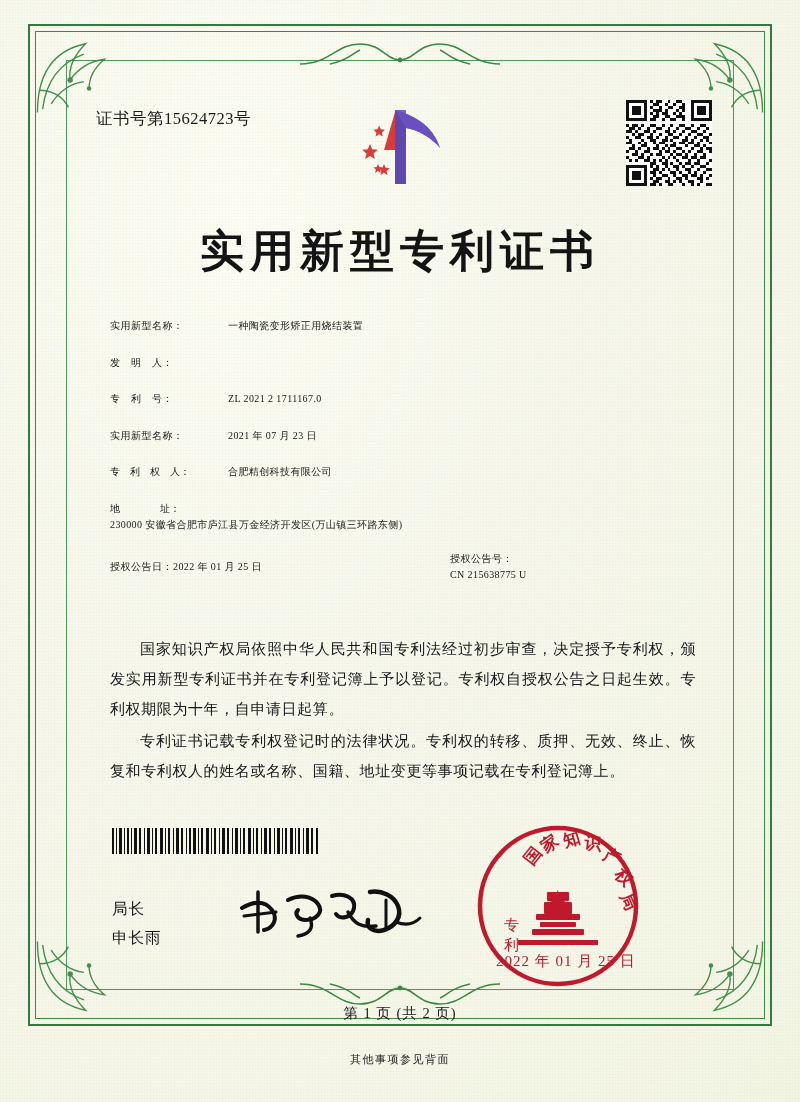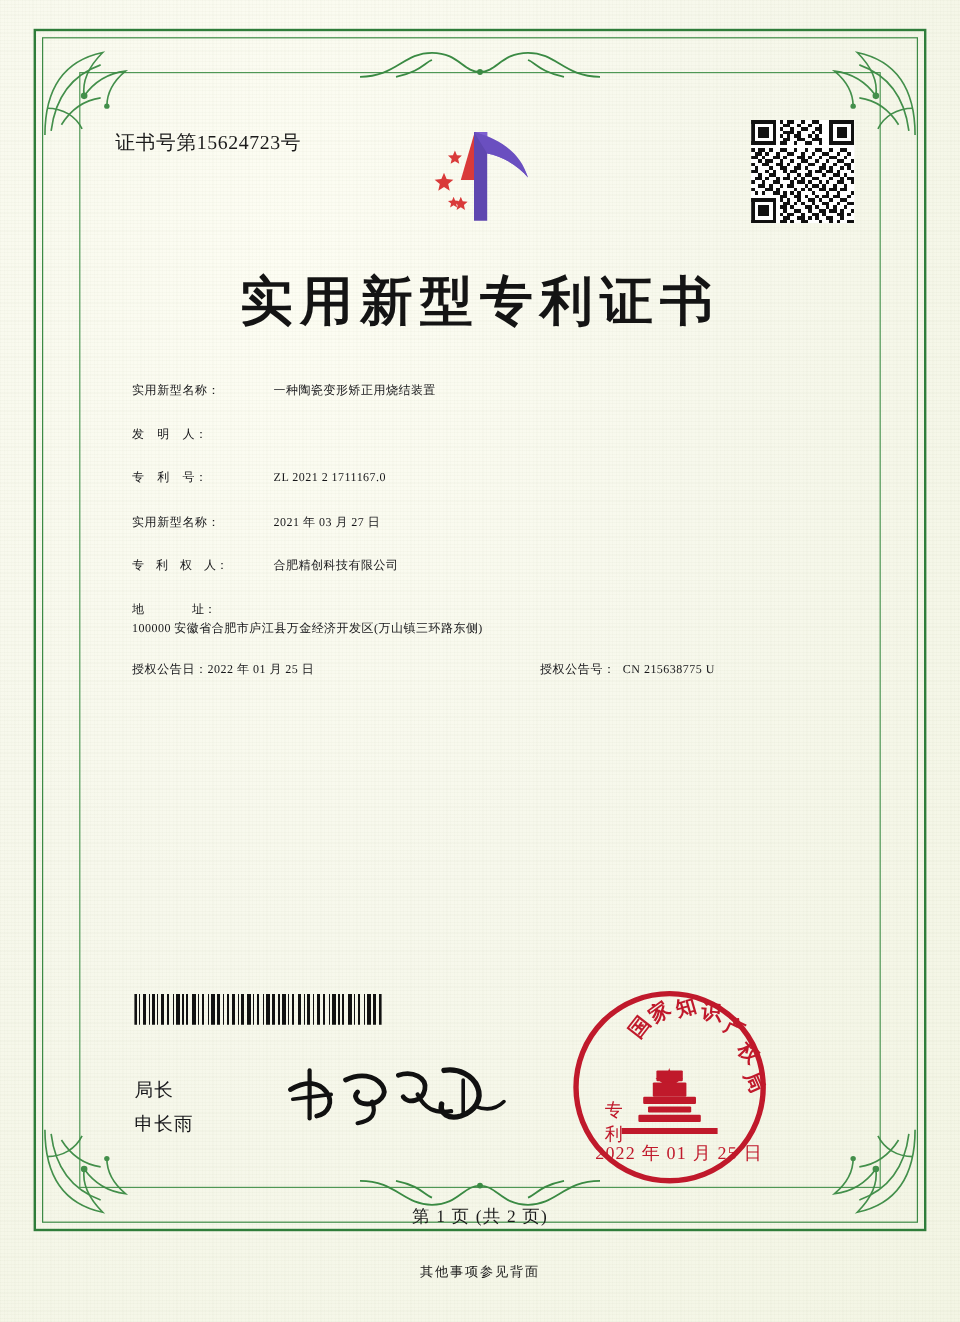--- a/index.html
+++ b/index.html
@@ -135,21 +135,21 @@
   .lbl-spaced { width: 118px; letter-spacing: 0; }
   .field-value {
     flex: 1 1 auto;
     white-space: normal;
     letter-spacing: .4px;
   }
   .field-row.addr { margin-bottom: 18px; flex-direction: column; }
   .addr .field-value { line-height: 1.7; max-width: 420px; white-space: normal; }
   .row-2col { display: flex; align-items: center; margin-bottom: 20px; }
   .row-2col .col-a { display:flex; width: 340px; }
-  .row-2col .col-b { display:flex; }
+  .row-2col .col-b { display:flex;flex-direction:column; }
   .row-2col .col-b .field-label { width: auto; margin-right: 6px; }
 
   
   .body-text {
     position: absolute;
     left: 110px; top: 634px;
     width: 586px;
     font-size: 15px;
     color: #17171a;
     line-height: 2.0;
@@ -536,42 +536,46 @@
     </div>
     <div class="field-row">
       <span class="field-label lbl-name">发　明　人：</span>
     </div>
     <div class="field-row">
       <span class="field-label lbl-name">专　利　号：</span>
       <span class="field-value">ZL 2021 2 1711167.0</span>
     </div>
     <div class="field-row">
       <span class="field-label lbl-name">实用新型名称：</span>
-      <span class="field-value">2021 年 03 月 27 日</span>
+      <span class="field-value">2021 年 07 月 23 日</span>
     </div>
     <div class="field-row">
       <span class="field-label lbl-spaced">专　利　权　人：</span>
       <span class="field-value">合肥精创科技有限公司</span>
     </div>
     <div class="field-row addr">
       <span class="field-label lbl-spaced">地　　　　址：</span>
-      <span class="field-value">100000  安徽省合肥市庐江县万金经济开发区(万山镇三环路东侧)</span>
+      <span class="field-value">230000  安徽省合肥市庐江县万金经济开发区(万山镇三环路东侧)</span>
     </div>
     <div class="row-2col">
       <span class="col-a">
         <span class="field-label">授权公告日：</span>
         <span class="field-value">2022 年 01 月 25 日</span>
       </span>
       <span class="col-b">
         <span class="field-label">授权公告号：</span>
         <span class="field-value">CN 215638775 U</span>
       </span>
     </div>
   </div>
 
+  <div class="body-text">
+    <p>国家知识产权局依照中华人民共和国专利法经过初步审查，决定授予专利权，颁发实用新型专利证书并在专利登记簿上予以登记。专利权自授权公告之日起生效。专利权期限为十年，自申请日起算。</p>
+    <p>专利证书记载专利权登记时的法律状况。专利权的转移、质押、无效、终止、恢复和专利权人的姓名或名称、国籍、地址变更等事项记载在专利登记簿上。</p>
+  </div>
 
   <div class="barcode">
     <svg viewBox="0 0 206 26" shape-rendering="crispEdges">
       <g fill="#111">
         <rect x="0" y="0" width="2" height="26"></rect>
           <rect x="4" y="0" width="1" height="26"></rect>
         <rect x="7" y="0" width="3" height="26"></rect>
           <rect x="12" y="0" width="1" height="26"></rect>
         <rect x="15" y="0" width="2" height="26"></rect>
           <rect x="19" y="0" width="1" height="26"></rect>

